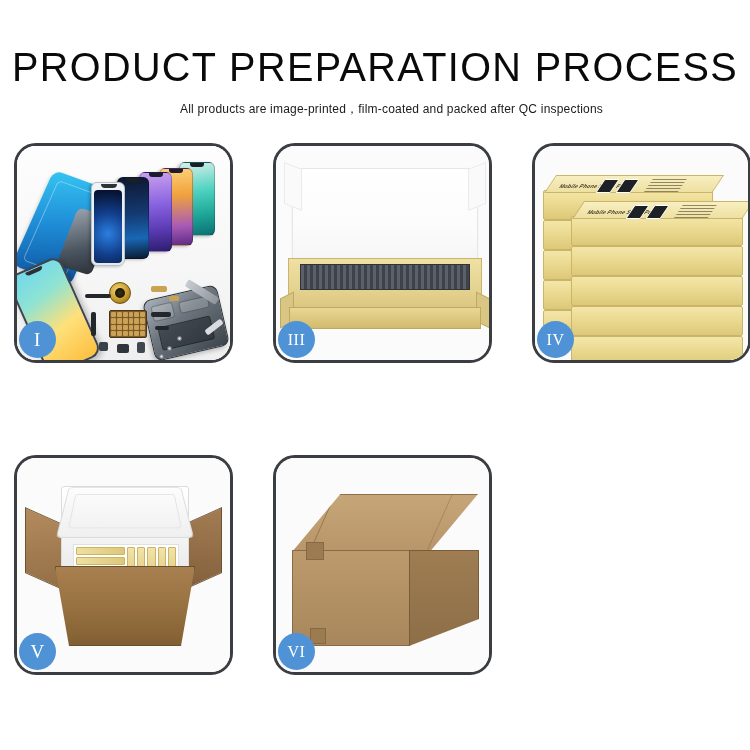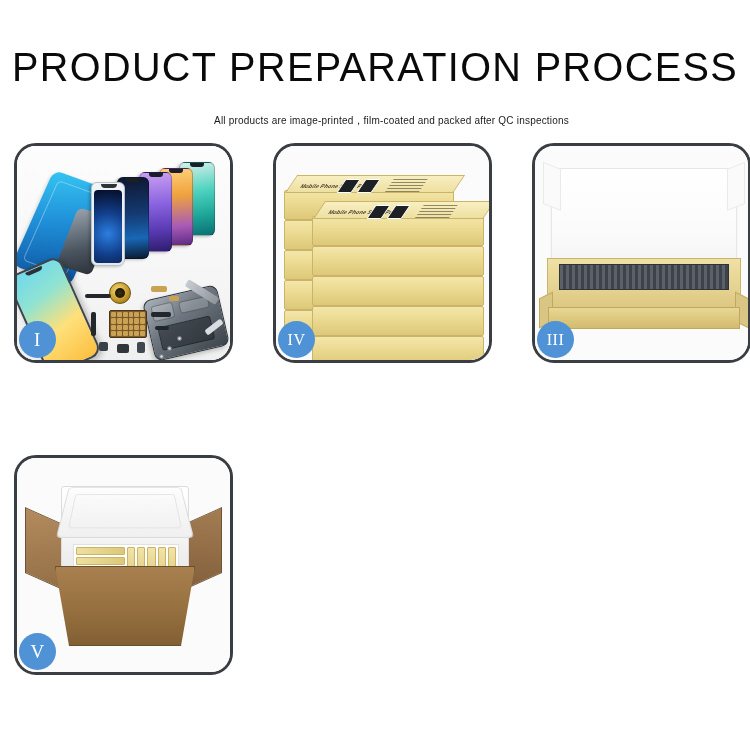--- a/index.html
+++ b/index.html
@@ -25,25 +25,25 @@
     font-weight: 400;
     letter-spacing: 1.4px;
     color: #0a0a0a;
     line-height: 1;
     margin: 0;
     padding-top: 47px;
     transform: scaleX(0.99);
   }
   .subtitle {
     font-family: "Liberation Sans", sans-serif;
-    font-size: 10px;
+    font-size: 12px;
     font-weight: 400;
     letter-spacing: 0.2px;
     color: #1a1a1a;
-    margin: 13px;
+    margin: 0;
     padding-top: 14px;
     padding-left: 33px;
   }
 
   
   .grid {
     position: absolute;
     left: 14px; top: 143px;
     width: 722px; height: 532px;
     display: grid;
@@ -488,20 +488,33 @@
         <div class="tool"></div>
         <div class="tool2"></div>
         <div class="screwdot" style="left:150px; top:200px;"></div>
         <div class="screwdot" style="left:160px; top:190px;"></div>
         <div class="screwdot" style="left:142px; top:208px;"></div>
       </div>
       <div class="badge">I</div>
     </div>
 
 
+    <div class="panel p3">
+      <div class="stage">
+        <div class="lid"></div>
+        <div class="tray">
+          <div class="lflap"></div>
+          <div class="rflap"></div>
+          <div class="front"></div>
+        </div>
+        <div class="foam"></div>
+      </div>
+      <div class="badge sm">III</div>
+    </div>
+
     <div class="panel p4">
       <div class="stage">
         <div class="stack">
 
           <div class="box" style="left:2px; top:26px;">
             <div class="top"></div>
             <div class="label">Mobile Phone Spare Parts</div>
             <div class="scr" style="left:56px;"></div>
             <div class="scr" style="left:76px;"></div>
             <div class="lines" style="left:104px;"></div>
@@ -520,33 +533,20 @@
             <div class="lines" style="left:106px;"></div>
           </div>
 
           <div class="box" style="left:30px; top:82px;  width:172px;"></div>
           <div class="box" style="left:30px; top:112px; width:172px;"></div>
           <div class="box" style="left:30px; top:142px; width:172px;"></div>
           <div class="box" style="left:30px; top:172px; width:172px;"></div>
         </div>
       </div>
       <div class="badge sm">IV</div>
-    </div>
-
-    <div class="panel p3">
-      <div class="stage">
-        <div class="lid"></div>
-        <div class="tray">
-          <div class="lflap"></div>
-          <div class="rflap"></div>
-          <div class="front"></div>
-        </div>
-        <div class="foam"></div>
-      </div>
-      <div class="badge sm">III</div>
     </div>
 
     <div class="panel p5">
       <div class="stage">
         <div class="flapL"></div>
         <div class="flapR"></div>
         <div class="foambox"></div>
         <div class="foamlid"></div>
         <div class="contents">
           <div class="col">
@@ -561,15 +561,27 @@
             <div class="vbar"></div>
               <div class="vbar"></div>
             <div class="vbar"></div>
           </div>
         </div>
         <div class="carton"></div>
       </div>
       <div class="badge">V</div>
     </div>
 
+    <div class="panel p6">
+      <div class="stage">
+        <div class="cTop">
+          <div class="seam"></div>
+        </div>
+        <div class="cFront"></div>
+        <div class="cSide"></div>
+        <div class="tape t1"></div>
+        <div class="tape t2"></div>
+      </div>
+      <div class="badge sm">VI</div>
+    </div>
 
   </div>
 </div>
 
 </body></html>

